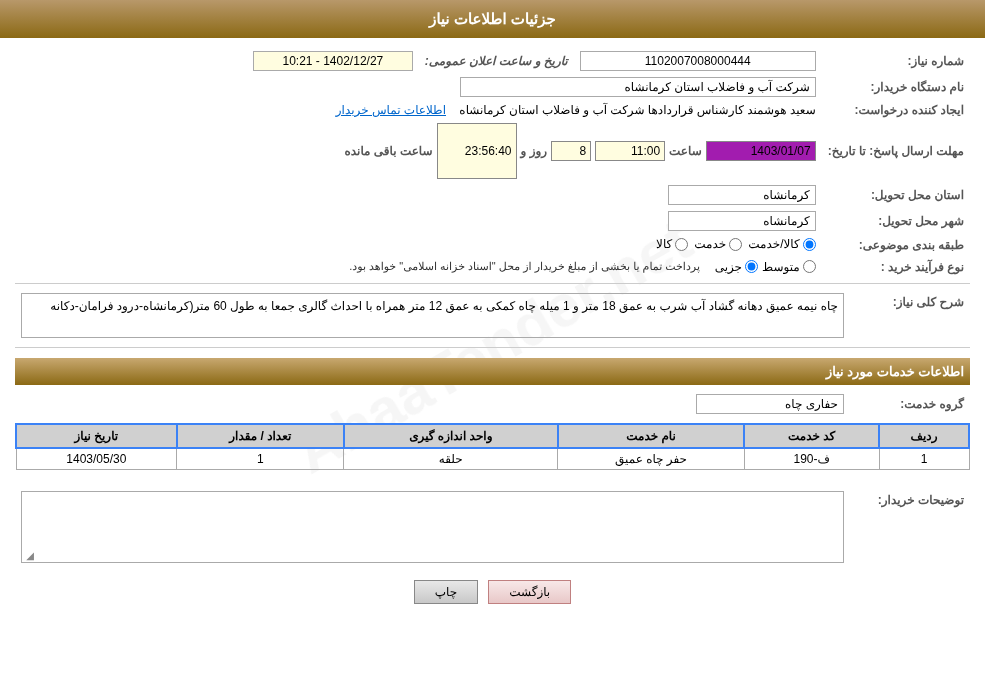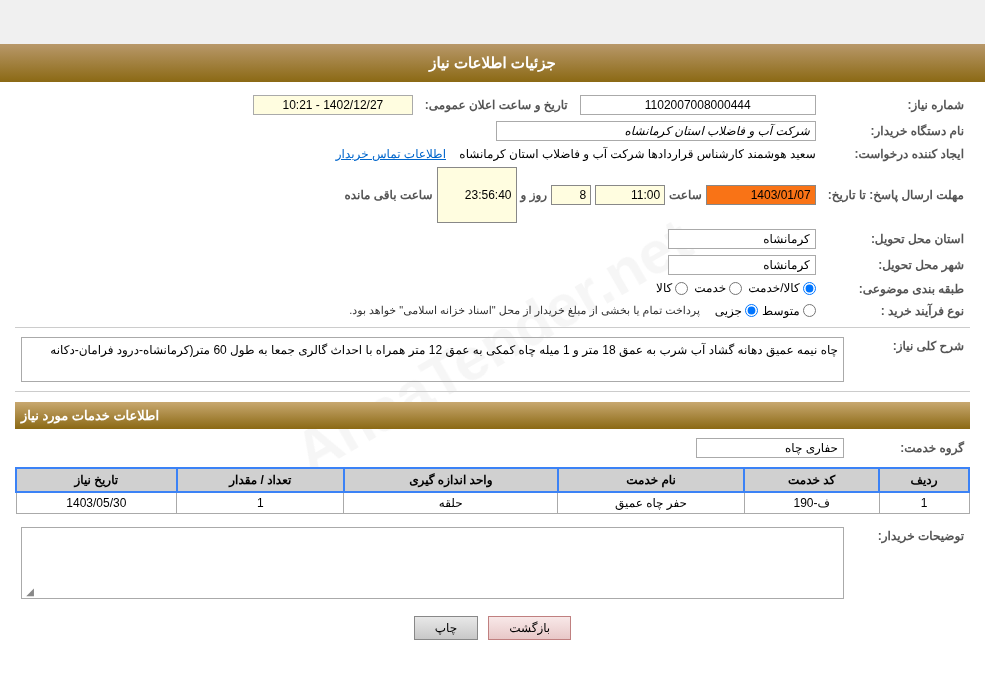--- a/index.html
+++ b/index.html
@@ -15,29 +15,28 @@
       background: #fff;
       min-height: 691px;
     }
     .page-header {
       background: linear-gradient(to bottom, #b8986a, #8b6914);
       color: #fff;
       text-align: center;
       padding: 10px;
       font-size: 15px;
       font-weight: bold;
-      margin-top: 44px;
     }
     .main-content {
       padding: 10px 15px;
     }
     .section-title {
       background: linear-gradient(to bottom, #c8a870, #8b6914);
       color: #fff;
-      text-align: left;
+      text-align: right;
       padding: 6px;
       font-size: 13px;
       font-weight: bold;
       margin: 10px 0 6px;
     }
     .info-table {
       width: 100%;
       border-collapse: collapse;
     }
     .info-table td {
@@ -60,21 +59,21 @@
       padding: 2px 5px;
       min-height: 20px;
       display: inline-block;
     }
     .input-medium {
       width: 148px;
     }
     .input-date {
       width: 110px;
       border: 1px solid #888;
-      background: #f97316;
+      background: #a21caf;
       padding: 2px 4px;
     }
     .input-time {
       width: 70px;
       border: 1px solid #888;
       background: #fffde0;
       padding: 2px 4px;
     }
     .input-days {
       width: 40px;
@@ -210,29 +209,29 @@
 
   <div class="main-content content-relative">
 
     <table class="info-table">
       <tbody>
           <tr>
         <td class="label-cell">شماره نیاز:</td>
         <td class="value-cell" style="width:220px;">
           <span class="input-box input-medium" style="width:236px; text-align:center; display:inline-block;">1102007008000444</span>
         </td>
-        <td class="label-cell" style="text-align:left;">تاریخ و ساعت اعلان عمومی:</td>
+        <td class="label-cell" style="text-align:left;font-style:italic;">تاریخ و ساعت اعلان عمومی:</td>
         <td class="value-cell">
           <span class="input-box" style="width:160px; display:inline-block; text-align:center; background:#fffde0;">1402/12/27 - 10:21</span>
         </td>
       </tr>
       <tr>
         <td class="label-cell">نام دستگاه خریدار:</td>
         <td class="value-cell" colspan="3">
-          <span class="input-box" style="width:320px; display:inline-block;font-style:italic;">شرکت آب و فاضلاب استان کرمانشاه</span>
+          <span class="input-box" style="width:356px; display:inline-block;">شرکت آب و فاضلاب استان کرمانشاه</span>
         </td>
       </tr>
       <tr>
         <td class="label-cell">ایجاد کننده درخواست:</td>
         <td class="value-cell" colspan="3">
           <span>سعید هوشمند کارشناس قراردادها شرکت آب و فاضلاب استان کرمانشاه</span>
           &nbsp;&nbsp;
           <span class="link-blue">اطلاعات تماس خریدار</span>
         </td>
       </tr>
@@ -345,21 +344,21 @@
             <td>1</td>
             <td>ف-190</td>
             <td>حفر چاه عمیق</td>
             <td>حلقه</td>
             <td>1</td>
             <td>1403/05/30</td>
           </tr>
         </tbody>
     </table>
 
-    <table class="info-table" style="margin-top:10px;">
+    <table class="info-table" style="margin-top:18px;">
       <tbody>
           <tr>
         <td class="label-cell" style="vertical-align:top; padding-top:5px;">توضیحات خریدار:</td>
         <td class="value-cell" colspan="3">
           <div class="buyer-notes-area">
             <div class="buyer-notes-inner"></div>
             <div class="resize-handle">◢</div>
           </div>
         </td>
       </tr>

